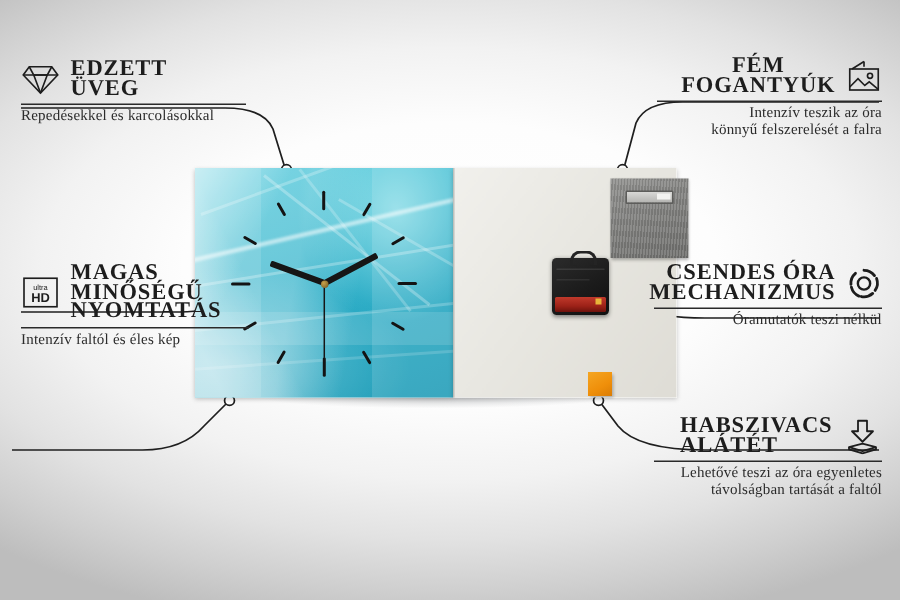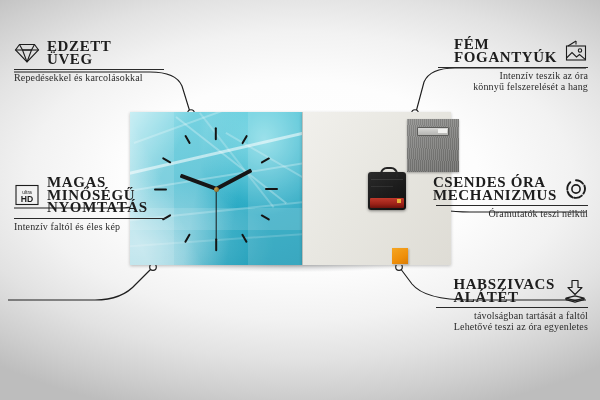--- a/index.html
+++ b/index.html
@@ -209,58 +209,58 @@
         <div class="co-title">EDZETT</div>
         <div class="co-title">ÜVEG</div>
       </div>
     </div>
     <div class="co-rule"></div>
     <div class="co-sub">Repedésekkel és karcolásokkal</div>
   </div>
 
   <div class="callout" style="left:438px;top:38px;width:150px;">
     <div class="co-head right">
-      <div style="text-align:left;">
+      <div style="text-align:center;">
         <div class="co-title">FÉM</div>
         <div class="co-title">FOGANTYÚK</div>
       </div>
       <svg class="ico" width="24" height="22" viewBox="0 0 24 22">
         <g fill="none" stroke="#1d1d1d" stroke-width="1.1">
           <path d="M12,1 L12,4.5"></path>
           <path d="M12,1 L4,6"></path>
           <rect x="2.5" y="6" width="19" height="14"></rect>
           <circle cx="16" cy="10.5" r="1.7"></circle>
           <path d="M2.5,18 L8,12.5 L12.5,17 L15.5,14.5 L21.5,19.6"></path>
         </g>
       </svg>
     </div>
     <div class="co-rule"></div>
     <div class="co-sub right">Intenzív teszik az óra</div>
-    <div class="co-sub right">könnyű felszerelését a hang</div>
+    <div class="co-sub right">könnyű felszerelését a falra</div>
   </div>
 
   <div class="callout" style="left:14px;top:176px;width:152px;">
     <div class="co-head">
       <svg class="ico" width="26" height="24" viewBox="0 0 26 24">
         <rect x="2" y="2.5" width="22" height="19" fill="none" stroke="#1d1d1d" stroke-width="1.1"></rect>
         <text x="13" y="10.5" font-family="Liberation Sans, sans-serif" font-size="5" text-anchor="middle" fill="#1d1d1d">ultra</text>
         <text x="13" y="18.6" font-family="Liberation Sans, sans-serif" font-size="8.6" font-weight="bold" text-anchor="middle" fill="#1d1d1d">HD</text>
       </svg>
       <div>
         <div class="co-title">MAGAS MINŐSÉGŰ</div>
         <div class="co-title">NYOMTATÁS</div>
       </div>
     </div>
     <div class="co-rule"></div>
     <div class="co-sub">Intenzív faltól és éles kép</div>
   </div>
 
   <div class="callout" style="left:436px;top:176px;width:152px;">
     <div class="co-head right">
-      <div style="">
+      <div style="text-align:right;">
         <div class="co-title">CSENDES ÓRA</div>
         <div class="co-title">MECHANIZMUS</div>
       </div>
       <svg class="ico" width="24" height="24" viewBox="0 0 24 24">
         <g fill="none" stroke="#1d1d1d" stroke-width="1.9" stroke-linecap="round">
           <path d="M12,3.2 a8.8,8.8 0 0 1 7.0,3.5"></path>
           <path d="M20.4,8.6 a8.8,8.8 0 0 1 -1.0,8.0"></path>
           <path d="M17.8,18.6 a8.8,8.8 0 0 1 -7.6,2.1"></path>
           <path d="M8.6,20.4 a8.8,8.8 0 0 1 -5.0,-5.9"></path>
           <path d="M3.3,12.6 a8.8,8.8 0 0 1 3.0,-7.4"></path>
@@ -281,17 +281,17 @@
       </div>
       <svg class="ico" width="26" height="24" viewBox="0 0 26 24">
         <g fill="none" stroke="#1d1d1d" stroke-width="1.2" stroke-linejoin="round">
           <path d="M10,1.5 h6 v7 h4 l-7,7 l-7,-7 h4 z"></path>
           <path d="M13,16.8 l9,2.3 l-9,2.6 l-9,-2.6 z"></path>
           <path d="M4,19.1 v1.5 l9,2.6 l9,-2.6 v-1.5"></path>
         </g>
       </svg>
     </div>
     <div class="co-rule"></div>
+    <div class="co-sub right">Lehetővé teszi az óra egyenletes</div>
     <div class="co-sub right">távolságban tartását a faltól</div>
-    <div class="co-sub right">Lehetővé teszi az óra egyenletes</div>
   </div>
 
 </div>
 
 </body></html>

